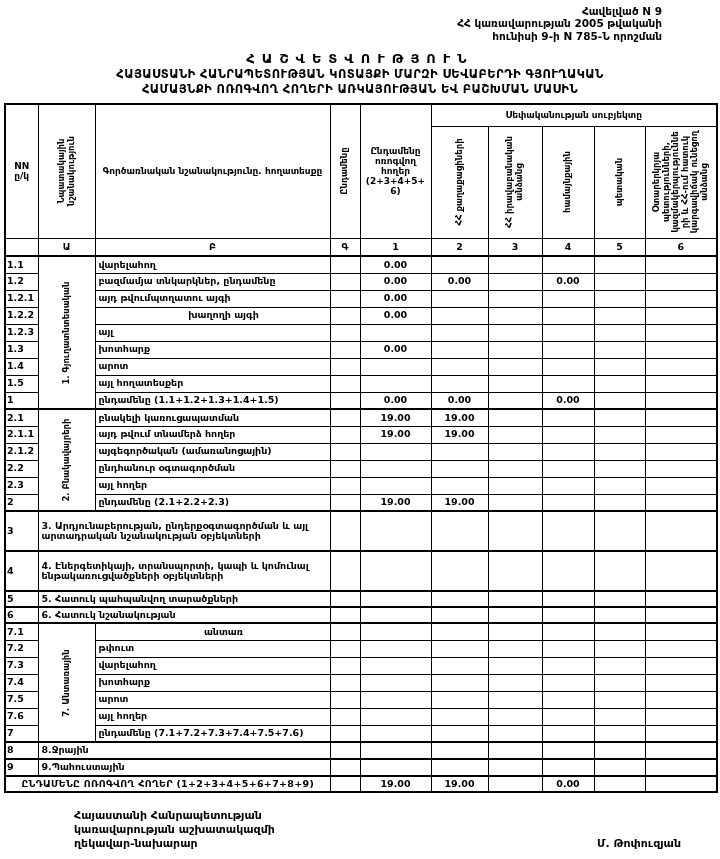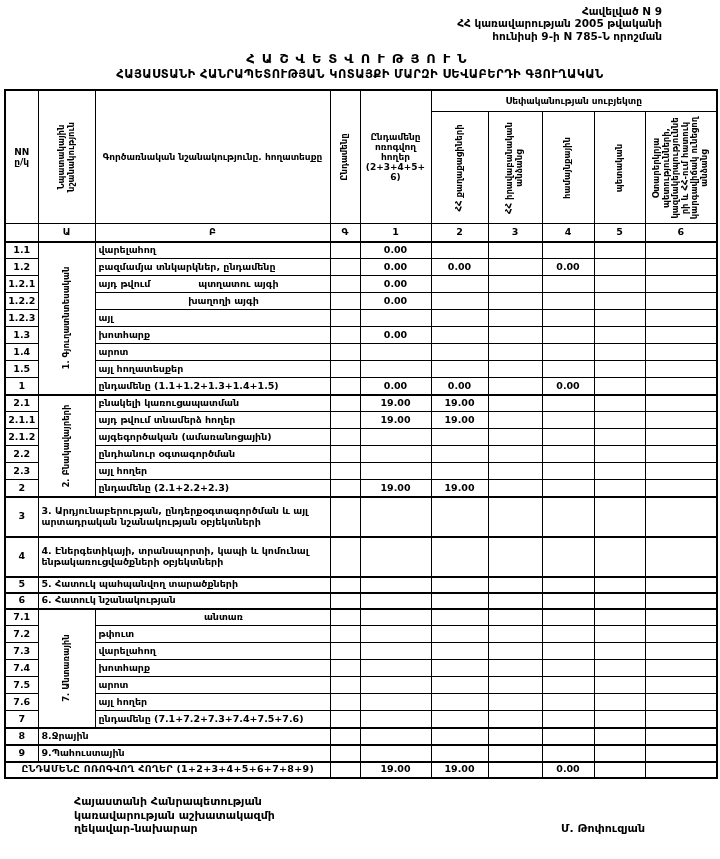--- a/index.html
+++ b/index.html
@@ -17,48 +17,49 @@
     margin:7px 0 0 4px;border:2px solid #000;}
   td{border:1px solid #000;padding:1px 3px;font-size:9.5px;line-height:1.12;
     vertical-align:middle;overflow:hidden;word-wrap:break-word;}
   tr{height:17px;}
   .hrow1{height:22px;}
   .hrow2{height:112px;}
   .letters-row{height:18px;}
   .r-tall{height:40px;}
   .r-short{height:16px;}
   .r-total{height:16px;}
-  .num{text-align:center;padding:1px 1px;}
+  .num{padding:1px 1px;}
   .val{text-align:center;font-size:9.5px;}
   .lbl{text-align:left;}
   .center{text-align:center;padding-left:25px;}
   .hcell{text-align:center;font-size:9px;border-radius:7px;}
   .vcell{position:relative;padding:0;}
   .vtext{position:absolute;top:50%;left:50%;
     transform:translate(-50%,-50%) rotate(-90deg);
     text-align:center;font-size:8.5px;line-height:1.12;white-space:normal;}
   .sec-top td{border-top:2px solid #000;}
   .split{display:flex;align-items:center;}
-  .split .mid{flex:1;text-align:center;}
+  .split .mid{flex:1;text-align:left;}
   .total-lbl{text-align:center;font-size:9.5px;letter-spacing:.3px;}
   .footer{display:flex;justify-content:space-between;align-items:flex-end;
-    margin:16px 75px 0 74px;font-size:11px;line-height:1.25;}
+    margin:16px 39px 0 74px;font-size:11px;line-height:1.25;}
 </style>
 </head>
 <body>
 
 <div class="note">
   <div>Հավելված N 9</div>
   <div>ՀՀ կառավարության 2005 թվականի</div>
   <div>հունիսի 9-ի N 785-Ն որոշման</div>
 </div>
 
 <div class="title-block">
   <div class="title-main">ՀԱՇՎԵՏՎՈՒԹՅՈՒՆ</div>
   <div class="title-sub">ՀԱՅԱՍՏԱՆԻ ՀԱՆՐԱՊԵՏՈՒԹՅԱՆ ԿՈՏԱՅՔԻ ՄԱՐԶԻ ՍԵՎԱԲԵՐԴԻ ԳՅՈՒՂԱԿԱՆ</div>
+  <div class="title-sub">ՀԱՄԱՅՆՔԻ ՈՌՈԳՎՈՂ ՀՈՂԵՐԻ ԱՌԿԱՅՈՒԹՅԱՆ ԵՎ ԲԱՇԽՄԱՆ ՄԱՍԻՆ</div>
 </div>
 
 <table>
   <colgroup>
     <col style="width:33px">
       <col style="width:57px">
       <col style="width:235px">
     <col style="width:30px">
       <col style="width:71px">
       <col style="width:57px">

